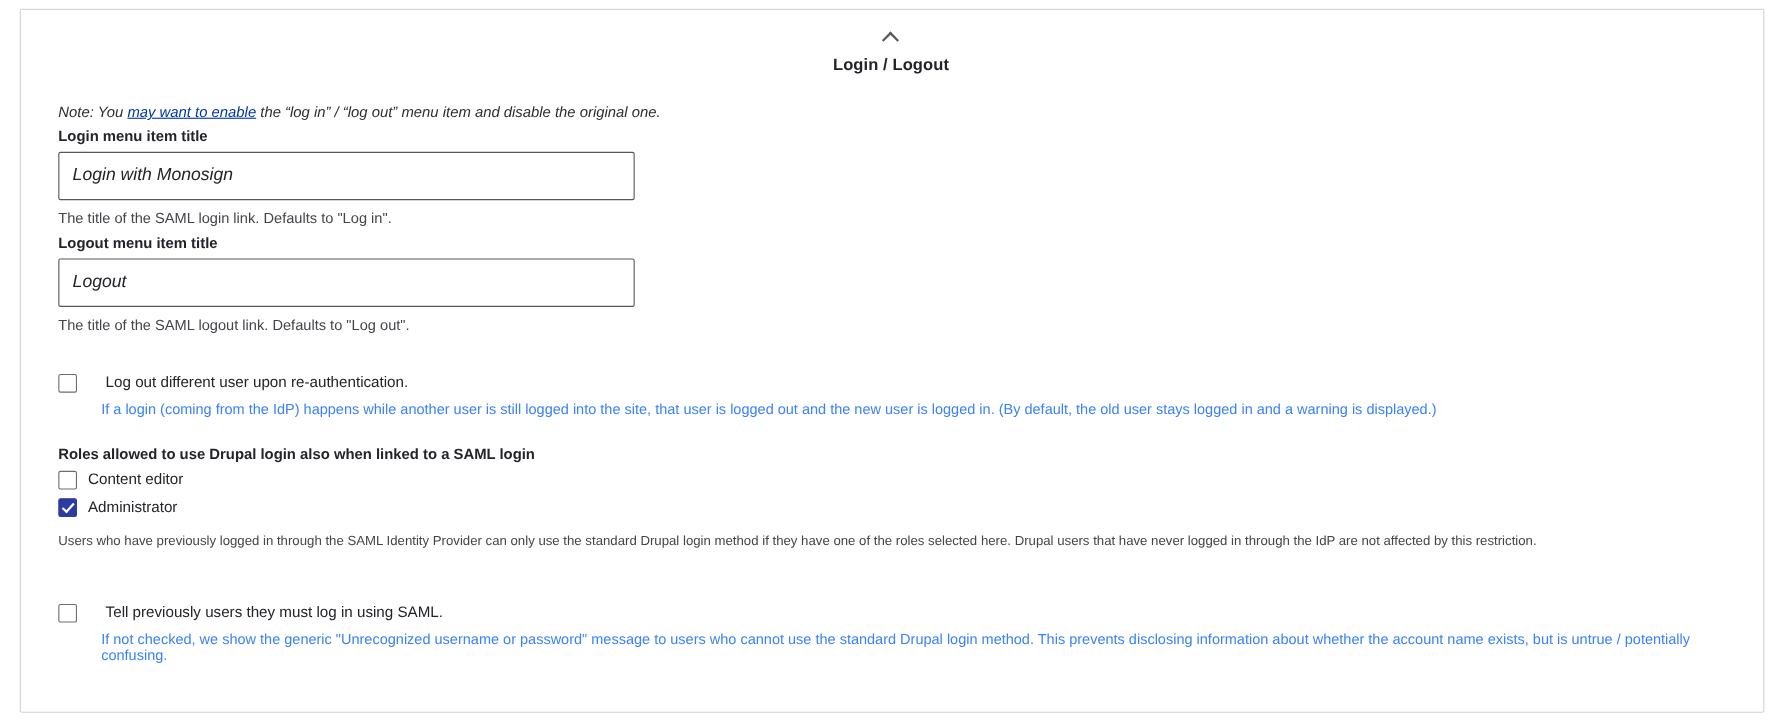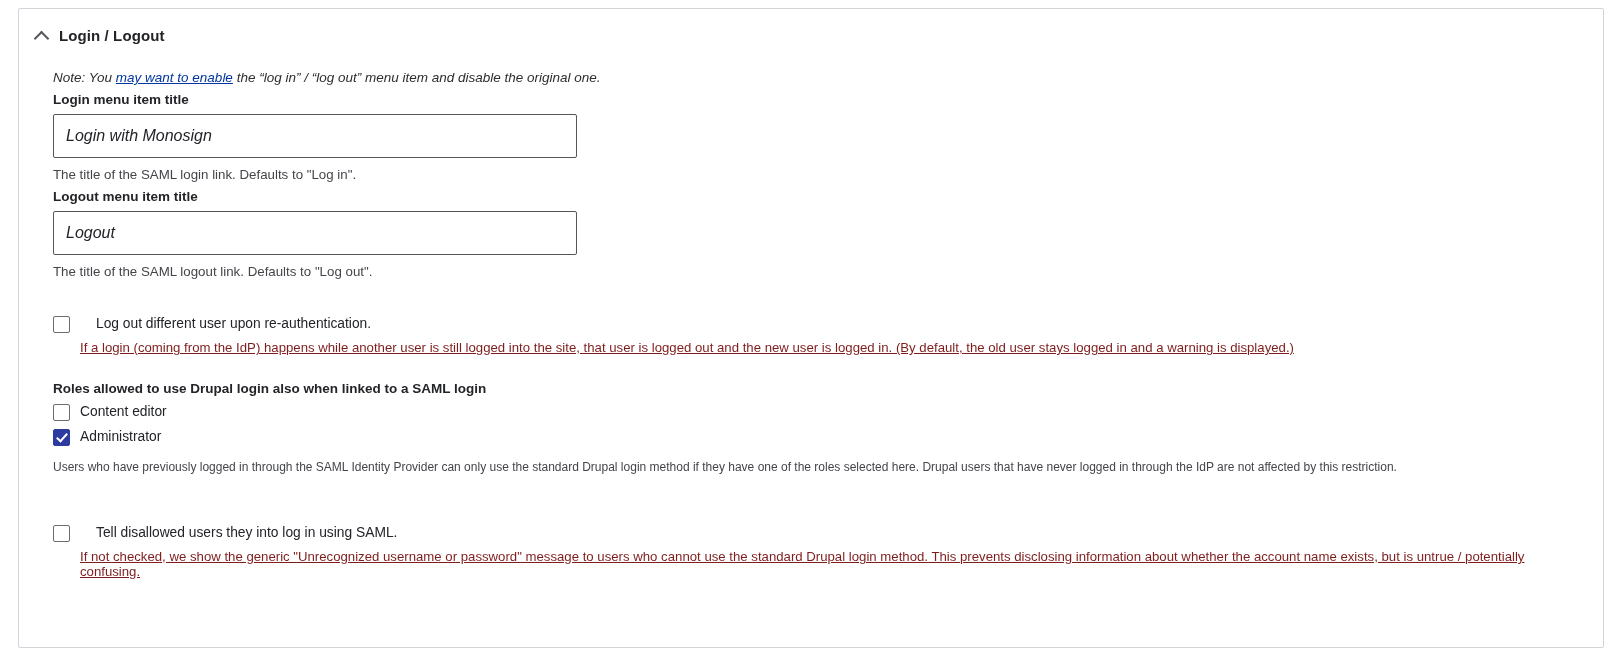--- a/index.html
+++ b/index.html
@@ -23,20 +23,21 @@
     border: 1px solid #d3d4d9;
     border-radius: 2px;
     box-sizing: border-box;
     background: #fff;
   }
   .panel-header {
     display: flex;
     align-items: center;
     gap: 10px;
     padding: 18px 18px 0 16px;
+    flex-direction: column;
   }
   .chevron {
     width: 14px;
     height: 14px;
     display: inline-block;
     position: relative;
     flex: 0 0 auto;
   }
   .chevron::before {
     content: "";
@@ -130,24 +131,23 @@
     border-width: 0 2px 2px 0;
     transform: rotate(42deg);
   }
   .check-label {
     font-size: 13.8px;
     color: #232429;
     line-height: 1.25;
   }
   .sub-desc {
     font-size: 13.2px;
-    color: #7f1d1d;
+    color: #3b82f6;
     margin-top: 7px;
-    margin-left: 27px;
-    text-decoration: underline;
+    margin-left: 39px;
   }
   .group-label {
     font-size: 13.5px;
     font-weight: bold;
     color: #232429;
     margin-top: 26px;
   }
   .roles {
     margin-top: 6px;
   }
@@ -204,18 +204,18 @@
         <input class="cb" type="checkbox" checked="" style="">
         <span class="check-label">Administrator</span>
       </div>
     </div>
     <div class="full-desc">Users who have previously logged in through the SAML Identity Provider can only use the standard Drupal login method if they have one of the roles selected here. Drupal users that have never logged in through the IdP are not affected by this restriction.</div>
 
     <div class="spacer-24"></div>
 
     <div class="check-row">
       <input class="cb" type="checkbox" style="">
-      <span class="check-label">Tell disallowed users they into log in using SAML.</span>
+      <span class="check-label">Tell previously users they must log in using SAML.</span>
     </div>
     <div class="sub-desc">If not checked, we show the generic "Unrecognized username or password" message to users who cannot use the standard Drupal login method. This prevents disclosing information about whether the account name exists, but is untrue / potentially confusing.</div>
 
   </div>
 </div>
 
 </body></html>

